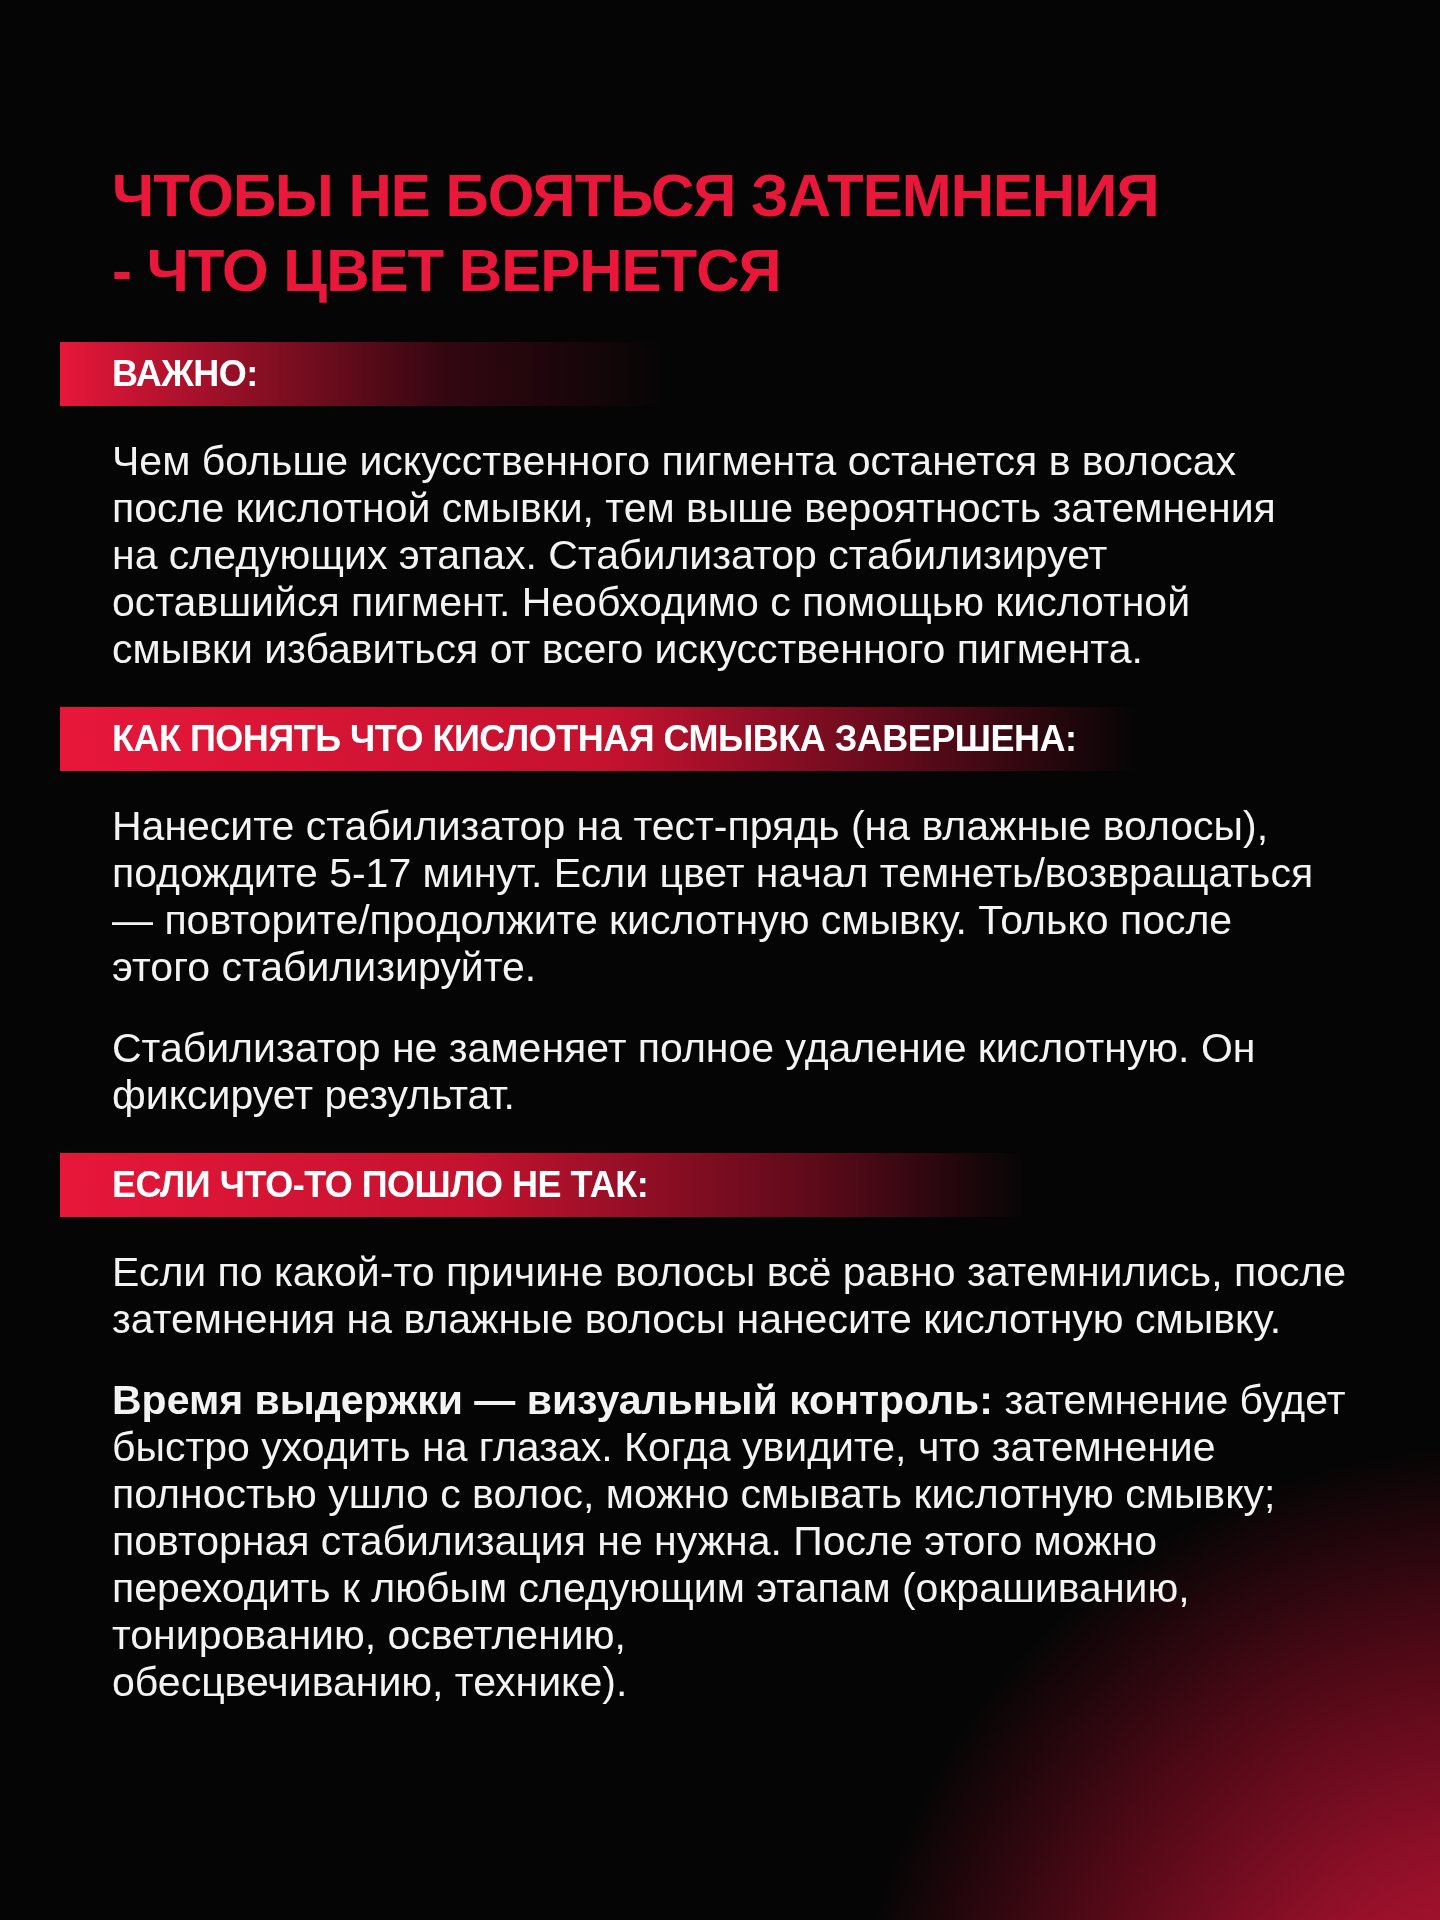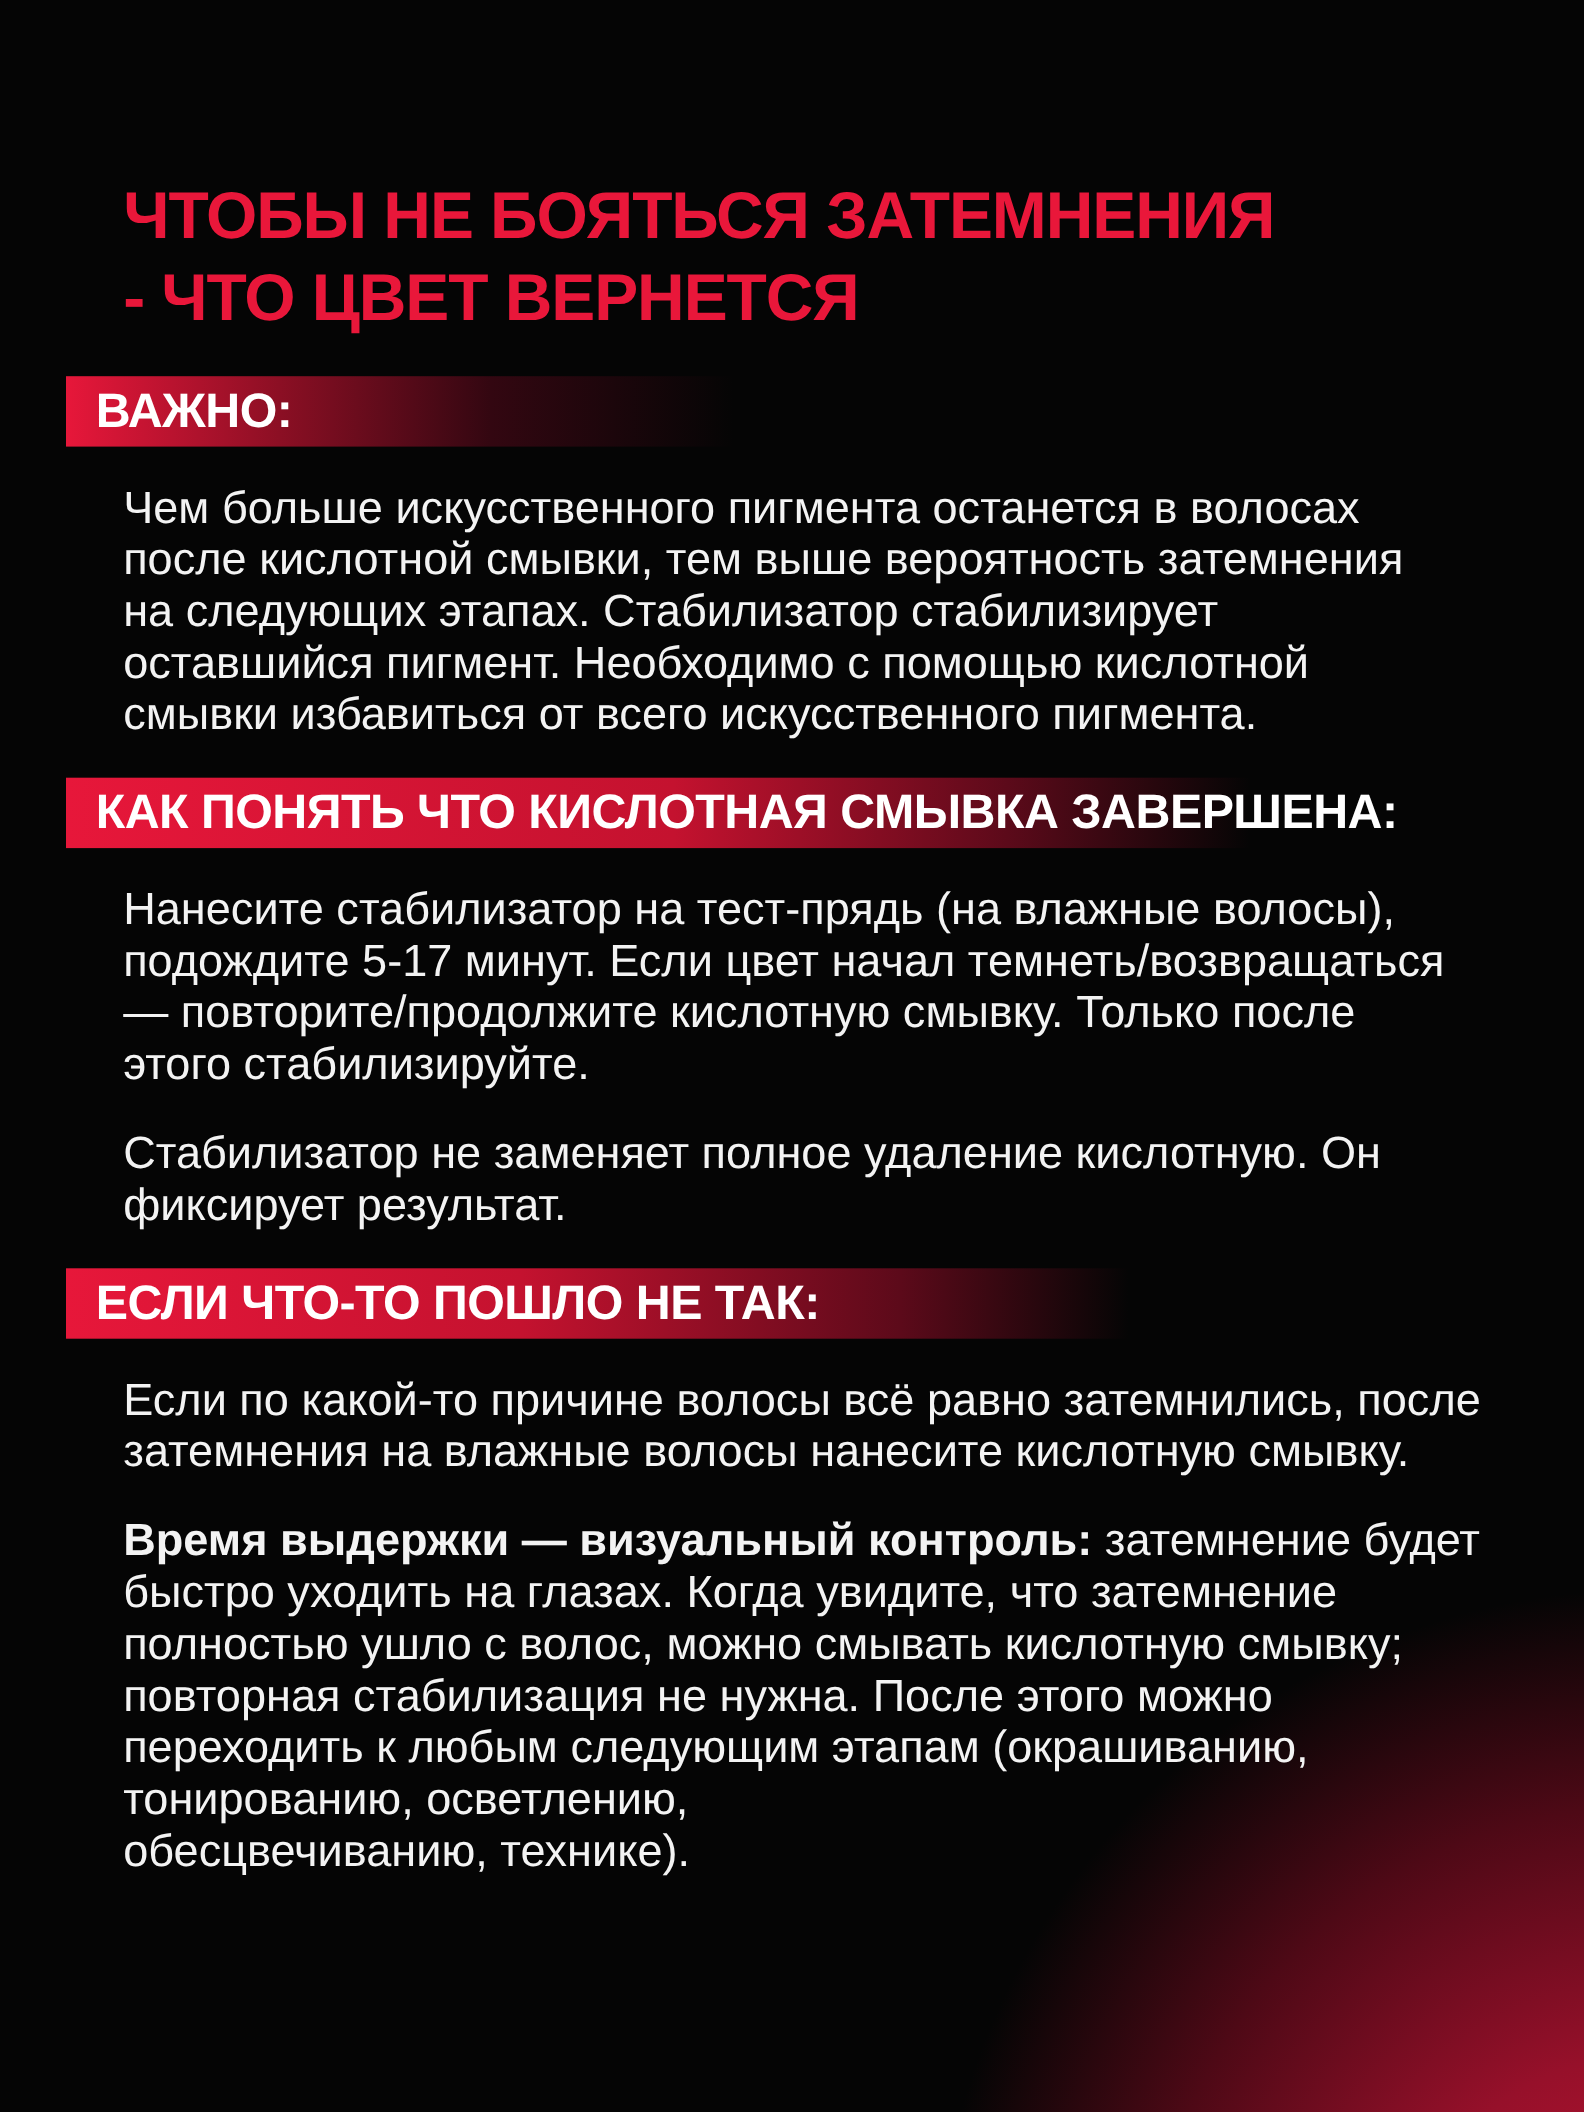--- a/index.html
+++ b/index.html
@@ -28,25 +28,25 @@
     letter-spacing: -1px;
     white-space: pre-line;
     text-transform: uppercase;
   }
   .sec { margin-top: 28px; }
   .sec-first { margin-top: 0; }
   .banner {
     box-sizing: border-box;
     height: 64px;
     margin: 0 -70px 32px -52px;
-    padding-left: 27px;
+    padding-left: 52px;
     display: flex;
     align-items: center;
     color: var(--banner_text, #ffffff);
-    font-size: 44px;
+    font-size: 36px;
     font-weight: 700;
     letter-spacing: -0.5px;
     text-transform: uppercase;
   }
   .banner-1 {
     background: linear-gradient(90deg,
       #e7173a 0%, #8c0f24 14%, #330711 28%, rgba(10,0,3,0) 44%);
   }
   .banner-2 {
     background: linear-gradient(90deg,

